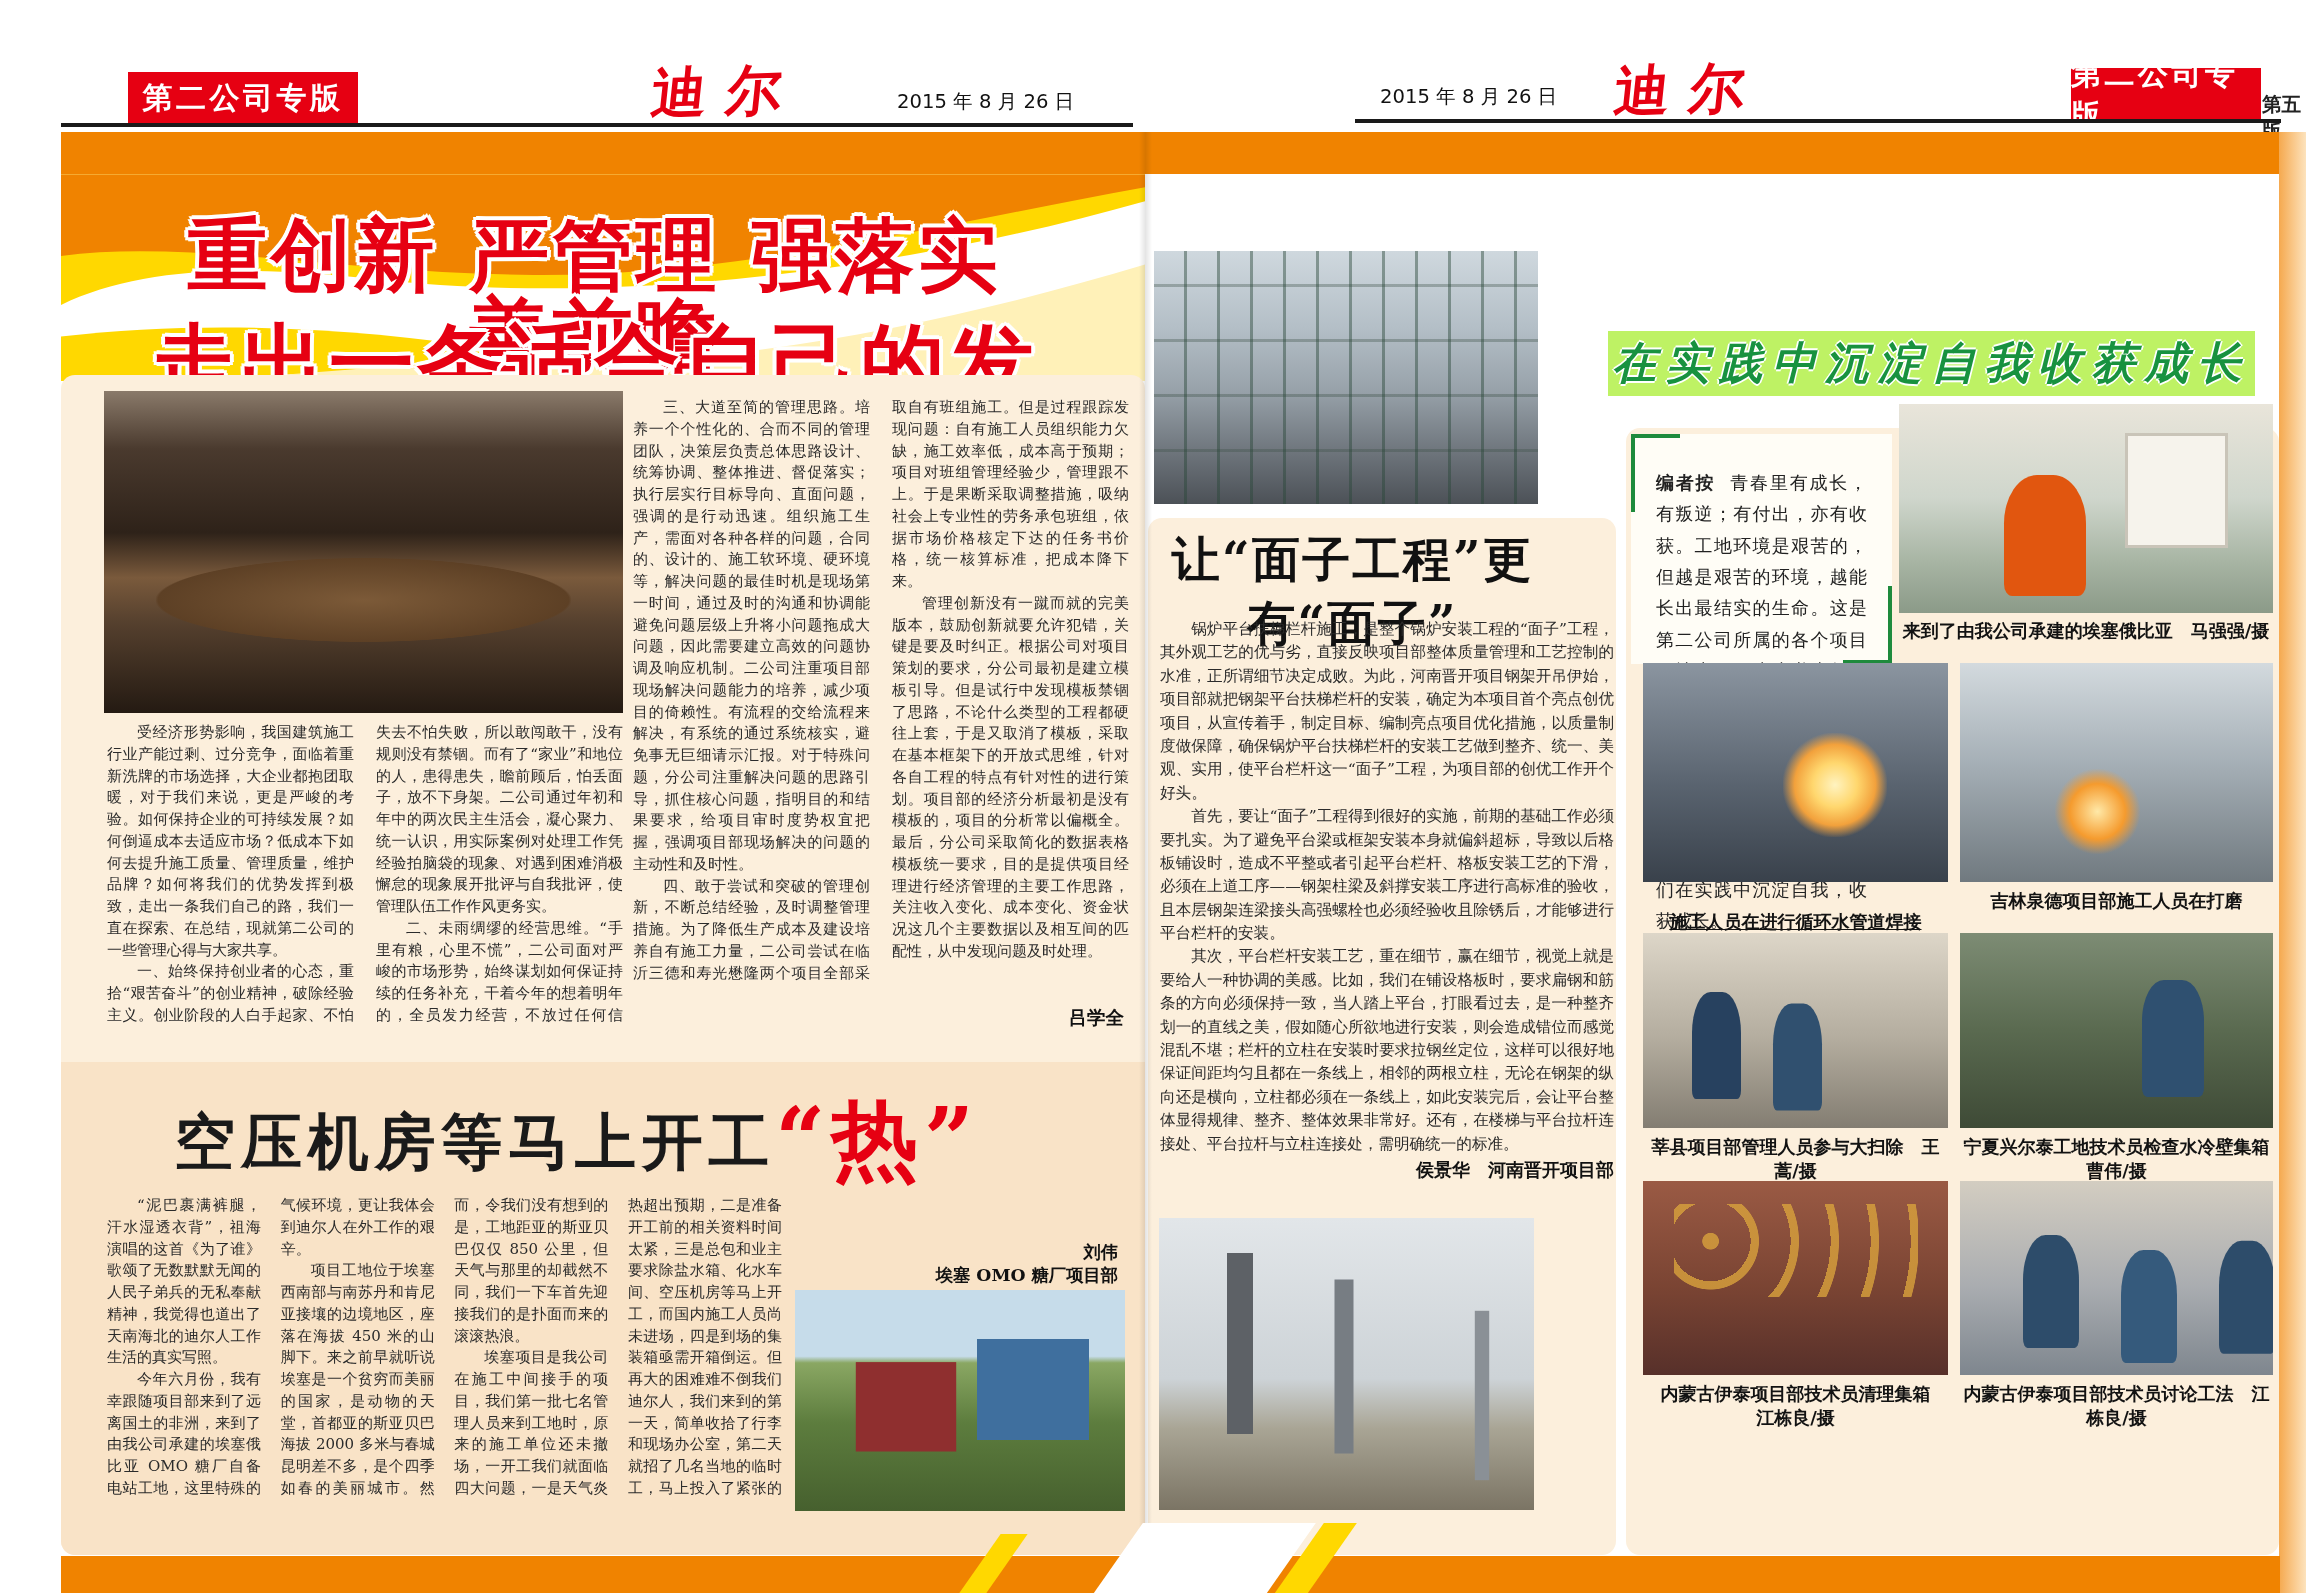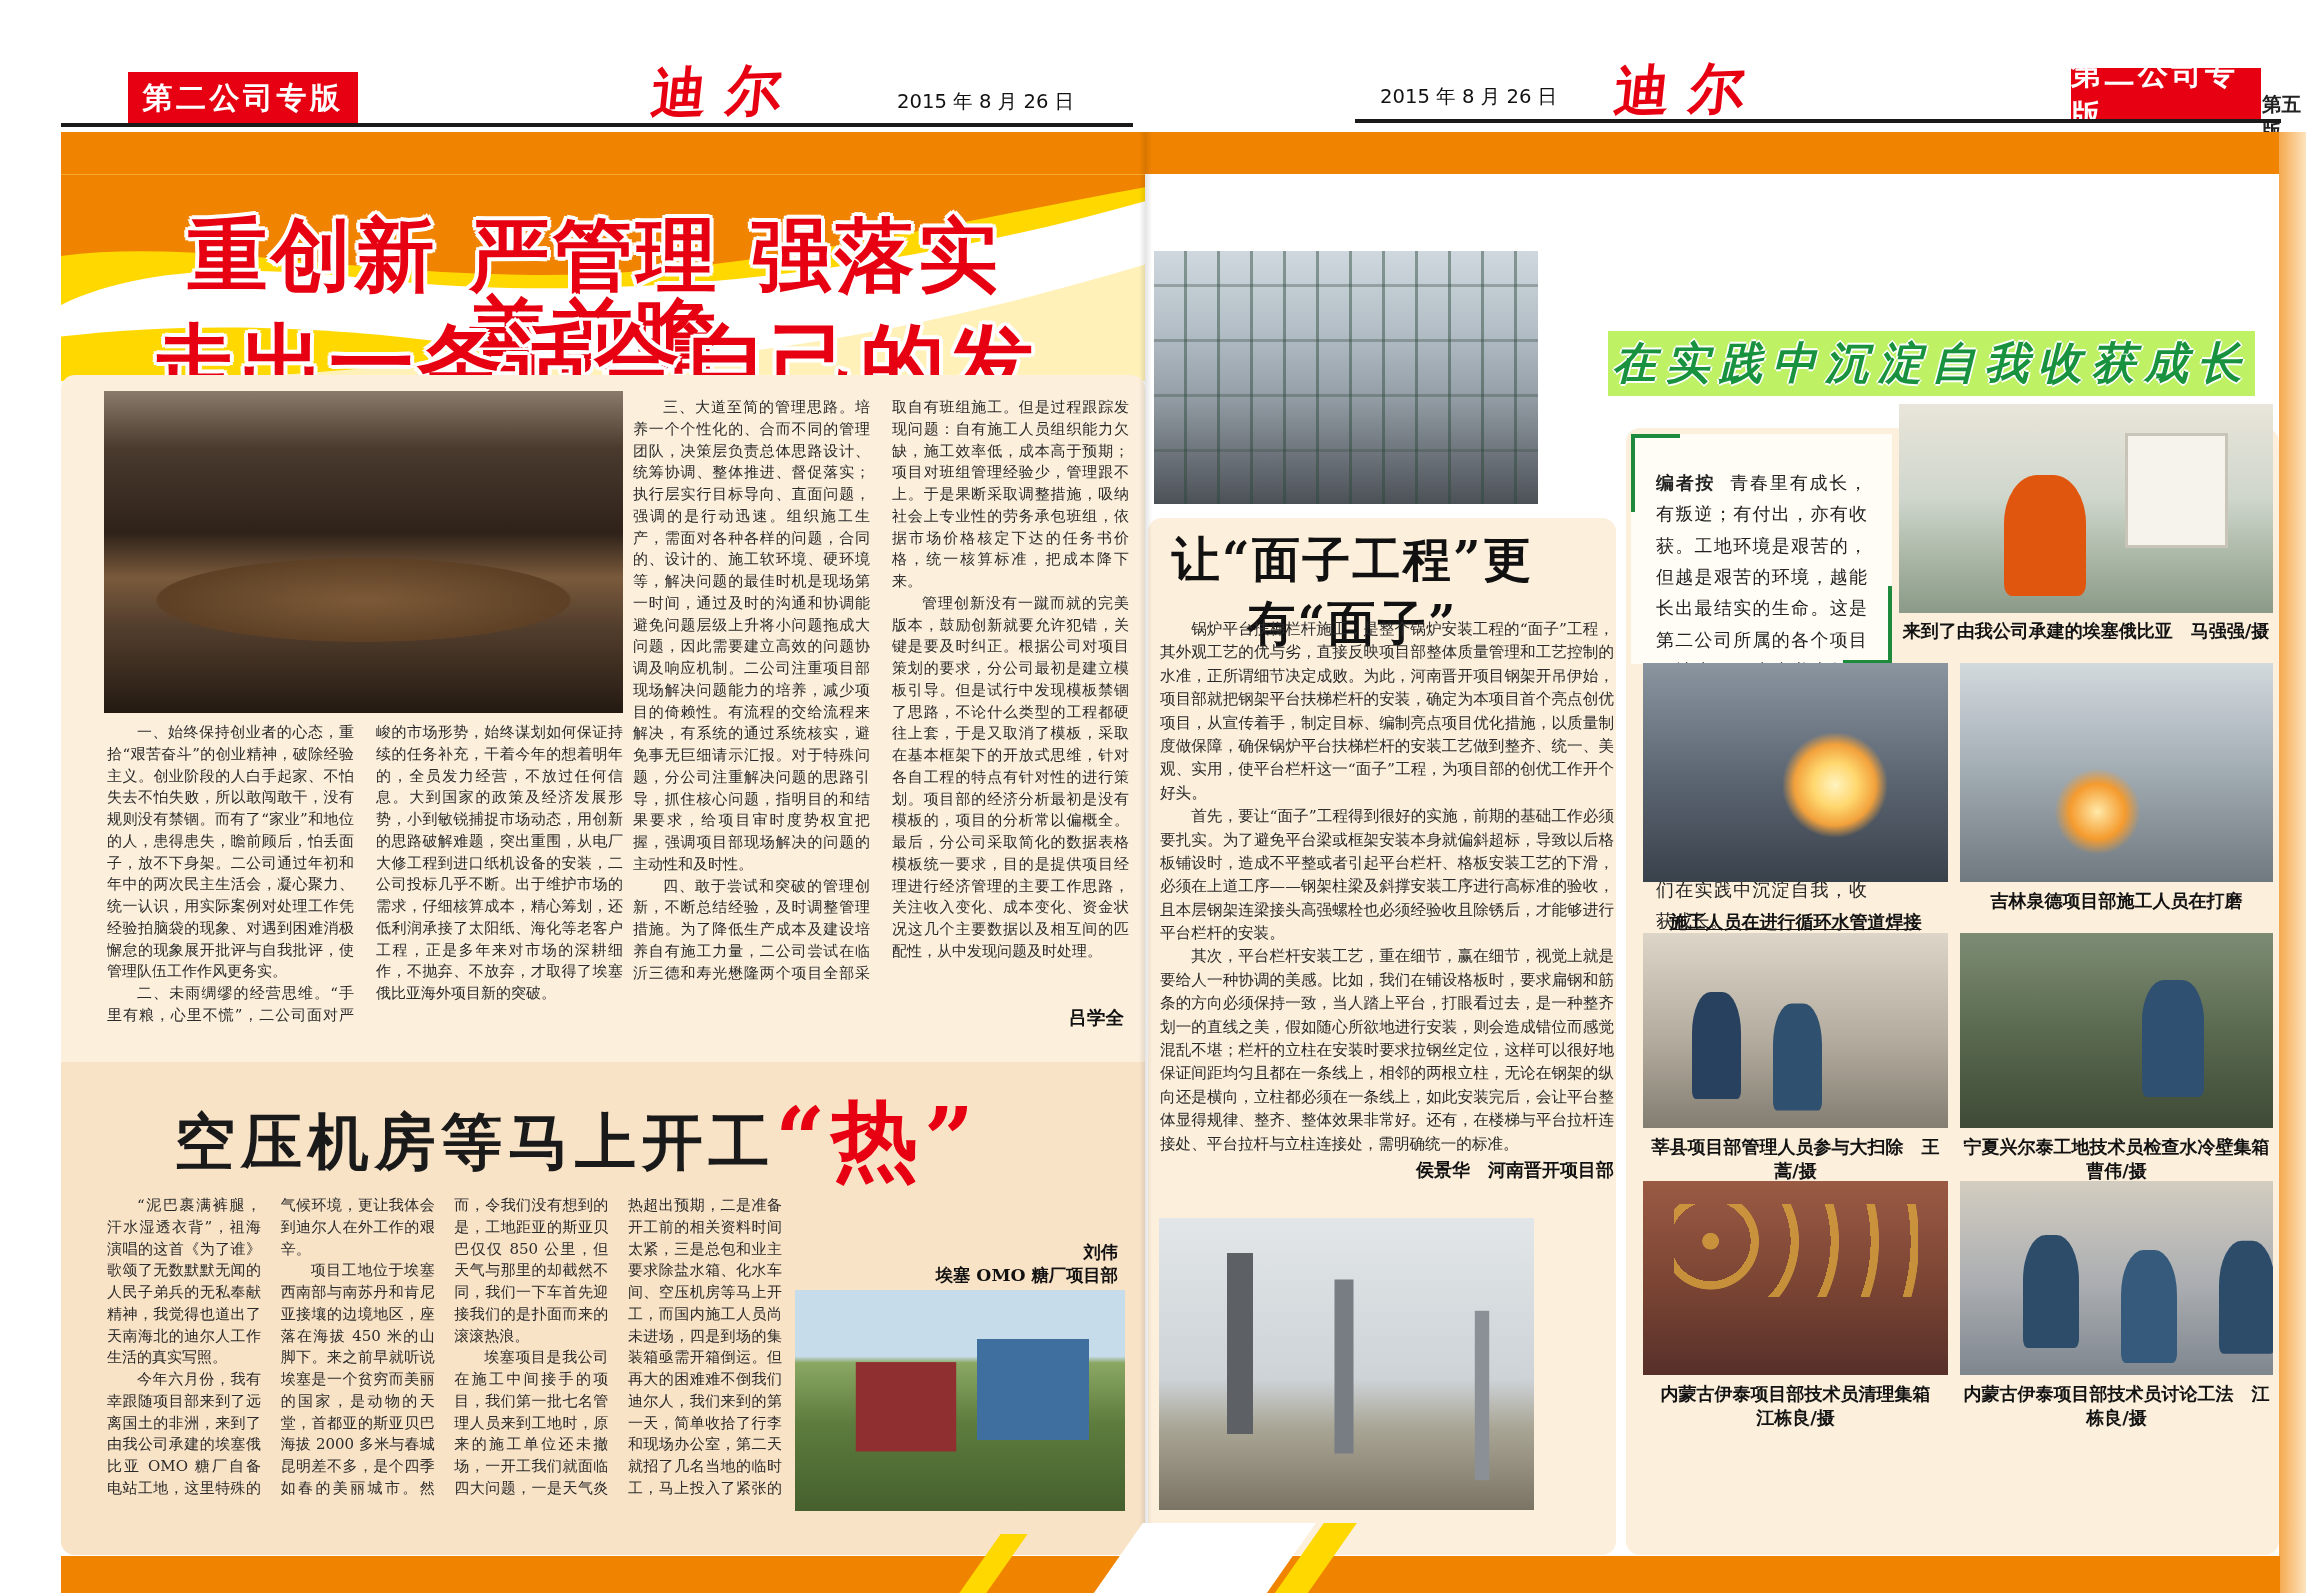--- a/index.html
+++ b/index.html
@@ -107,20 +107,21 @@
   <div class="abs bighead" style="left:133px;top:321px;width:923px;font-size:85px;">走出一条适合自己的发展之路</div>
 
   <div class="abs cream" style="left:61px;top:375px;width:1084px;height:1180px;"></div>
   <div class="abs cream2" style="left:61px;top:1062px;width:1084px;height:493px;"></div>
   <div class="abs cream" style="left:1148px;top:518px;width:468px;height:1037px;"></div>
   <div class="abs cream" style="left:1626px;top:428px;width:653px;height:1127px;"></div>
 
   <div class="photo ph-meeting" style="left:104px;top:391px;width:519px;height:322px;"></div>
 
   <div class="abs bodytext cols2" style="left:107px;top:722px;width:516px;height:322px;font-size:15px;line-height:1.45;">
+    <p>受经济形势影响，我国建筑施工行业产能过剩、过分竞争，面临着重新洗牌的市场选择，大企业都抱团取暖，对于我们来说，更是严峻的考验。如何保持企业的可持续发展？如何倒逼成本去适应市场？低成本下如何去提升施工质量、管理质量，维护品牌？如何将我们的优势发挥到极致，走出一条我们自己的路，我们一直在探索、在总结，现就第二公司的一些管理心得与大家共享。</p>
     <p>一、始终保持创业者的心态，重拾“艰苦奋斗”的创业精神，破除经验主义。创业阶段的人白手起家、不怕失去不怕失败，所以敢闯敢干，没有规则没有禁锢。而有了“家业”和地位的人，患得患失，瞻前顾后，怕丢面子，放不下身架。二公司通过年初和年中的两次民主生活会，凝心聚力、统一认识，用实际案例对处理工作凭经验拍脑袋的现象、对遇到困难消极懈怠的现象展开批评与自我批评，使管理队伍工作作风更务实。</p>
     <p>二、未雨绸缪的经营思维。“手里有粮，心里不慌”，二公司面对严峻的市场形势，始终谋划如何保证持续的任务补充，干着今年的想着明年的，全员发力经营，不放过任何信息。大到国家的政策及经济发展形势，小到敏锐捕捉市场动态，用创新的思路破解难题，突出重围，从电厂大修工程到进口纸机设备的安装，二公司投标几乎不断。出于维护市场的需求，仔细核算成本，精心筹划，还低利润承接了太阳纸、海化等老客户工程，正是多年来对市场的深耕细作，不抛弃、不放弃，才取得了埃塞俄比亚海外项目新的突破。</p>
   </div>
   <div class="abs bodytext cols2" style="left:633px;top:397px;width:496px;height:600px;font-size:15px;line-height:1.45;">
     <p>三、大道至简的管理思路。培养一个个性化的、合而不同的管理团队，决策层负责总体思路设计、统筹协调、整体推进、督促落实；执行层实行目标导向、直面问题，强调的是行动迅速。组织施工生产，需面对各种各样的问题，合同的、设计的、施工软环境、硬环境等，解决问题的最佳时机是现场第一时间，通过及时的沟通和协调能避免问题层级上升将小问题拖成大问题，因此需要建立高效的问题协调及响应机制。二公司注重项目部现场解决问题能力的培养，减少项目的倚赖性。有流程的交给流程来解决，有系统的通过系统核实，避免事无巨细请示汇报。对于特殊问题，分公司注重解决问题的思路引导，抓住核心问题，指明目的和结果要求，给项目审时度势权宜把握，强调项目部现场解决的问题的主动性和及时性。</p>
     <p>四、敢于尝试和突破的管理创新，不断总结经验，及时调整管理措施。为了降低生产成本及建设培养自有施工力量，二公司尝试在临沂三德和寿光懋隆两个项目全部采取自有班组施工。但是过程跟踪发现问题：自有施工人员组织能力欠缺，施工效率低，成本高于预期；项目对班组管理经验少，管理跟不上。于是果断采取调整措施，吸纳社会上专业性的劳务承包班组，依据市场价格核定下达的任务书价格，统一核算标准，把成本降下来。</p>
     <p>管理创新没有一蹴而就的完美版本，鼓励创新就要允许犯错，关键是要及时纠正。根据公司对项目策划的要求，分公司最初是建立模板引导。但是试行中发现模板禁锢了思路，不论什么类型的工程都硬往上套，于是又取消了模板，采取在基本框架下的开放式思维，针对各自工程的特点有针对性的进行策划。项目部的经济分析最初是没有模板的，项目的分析常以偏概全。最后，分公司采取简化的数据表格模板统一要求，目的是提供项目经理进行经济管理的主要工作思路，关注收入变化、成本变化、资金状况这几个主要数据以及相互间的匹配性，从中发现问题及时处理。</p>
 
   </div>
   <div class="abs byline" style="left:934px;top:1005px;width:190px;font-size:18.5px;">吕学全</div>

